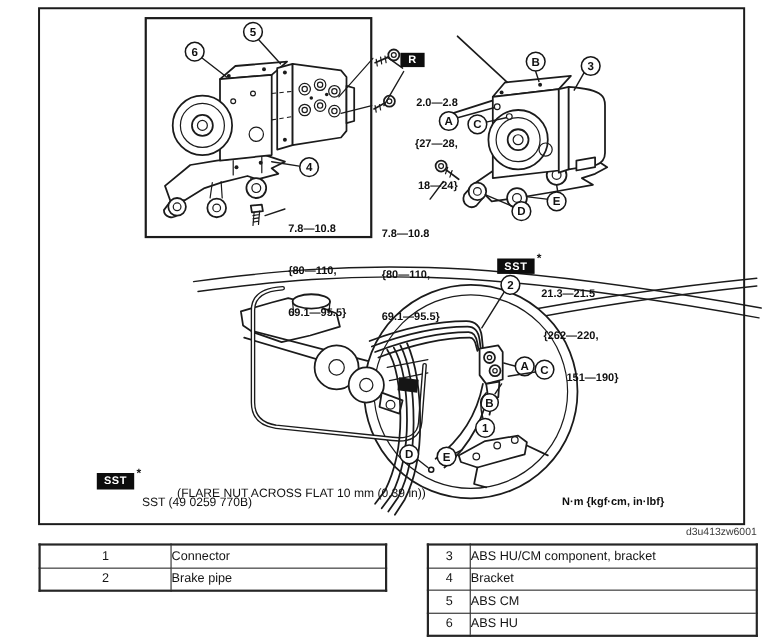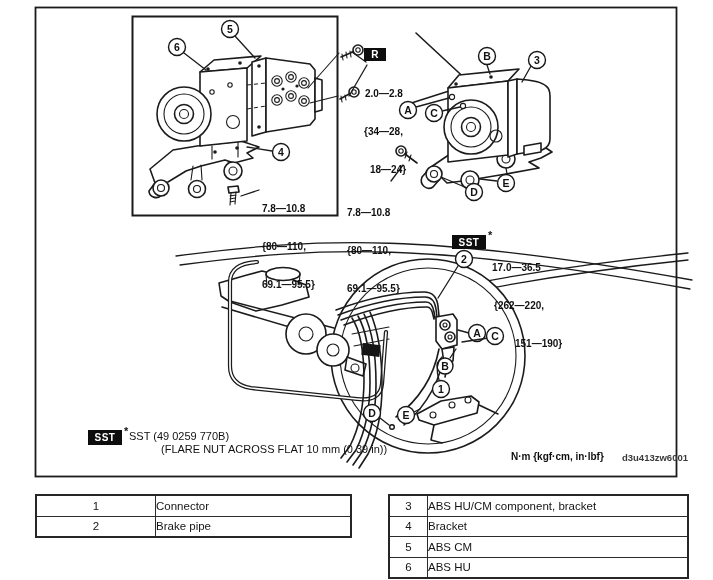--- a/index.html
+++ b/index.html
@@ -309,46 +309,46 @@
 
 <div class="spec" style="left:347px;top:181px;">
   <div>7.8—10.8</div>
   <div>{80—110,</div>
   <div>69.1—95.5}</div>
 </div>
 
 <div class="badge" style="left:364px;top:48px;width:22px;height:13px;">
   <span>R</span>
 </div>
-<div class="spec" style="left:364px;top:62px;">
+<div class="spec" style="left:364px;top:62px;text-align:right;">
   <div style="margin-left:1px">2.0—2.8</div>
-  <div>{34—28,</div>
-  <div style="margin-left:6px">18—24}</div>
+  <div>{27—28,</div>
+  <div style="margin-left:16px">18—24}</div>
 </div>
 
 <div class="badge" style="left:452px;top:235px;width:34px;height:14px;">
   <span>SST</span>
 </div>
 <div class="ast" style="left:488px;top:229px;">*</div>
 <div class="spec" style="left:492px;top:236px;">
-  <div>17.0—36.5</div>
+  <div>21.3—21.5</div>
   <div style="margin-left:2px">{262—220,</div>
   <div style="margin-left:23px">151—190}</div>
 </div>
 
 <div class="badge" style="left:88px;top:430px;width:34px;height:15px;">
   <span>SST</span>
 </div>
 <div class="ast" style="left:124px;top:425px;">*</div>
-<div class="note" style="left:129px;top:430px;">SST (49 0259 770B)</div>
+<div class="note" style="left:129px;top:451px;">SST (49 0259 770B)</div>
 <div class="note" style="left:125px;top:443px;margin-left:36px;">(FLARE NUT ACROSS FLAT 10 mm (0.39 in))</div>
 
 <div class="units" style="left:511px;top:451px;">N·m {kgf·cm, in·lbf}</div>
 
-<div class="figcode" style="left:600px;top:452px;font-weight:bold;">d3u413zw6001</div>
+<div class="figcode" style="left:600px;top:478px;">d3u413zw6001</div>
 
 <table class="legend" style="left:35px;top:494px;width:317px;">
   <tbody>
         <tr>
     <td class="num" style="width:118px;">1</td>
     <td class="lbl">Connector</td>
   </tr>
   <tr>
     <td class="num">2</td>
     <td class="lbl">Brake pipe</td>

